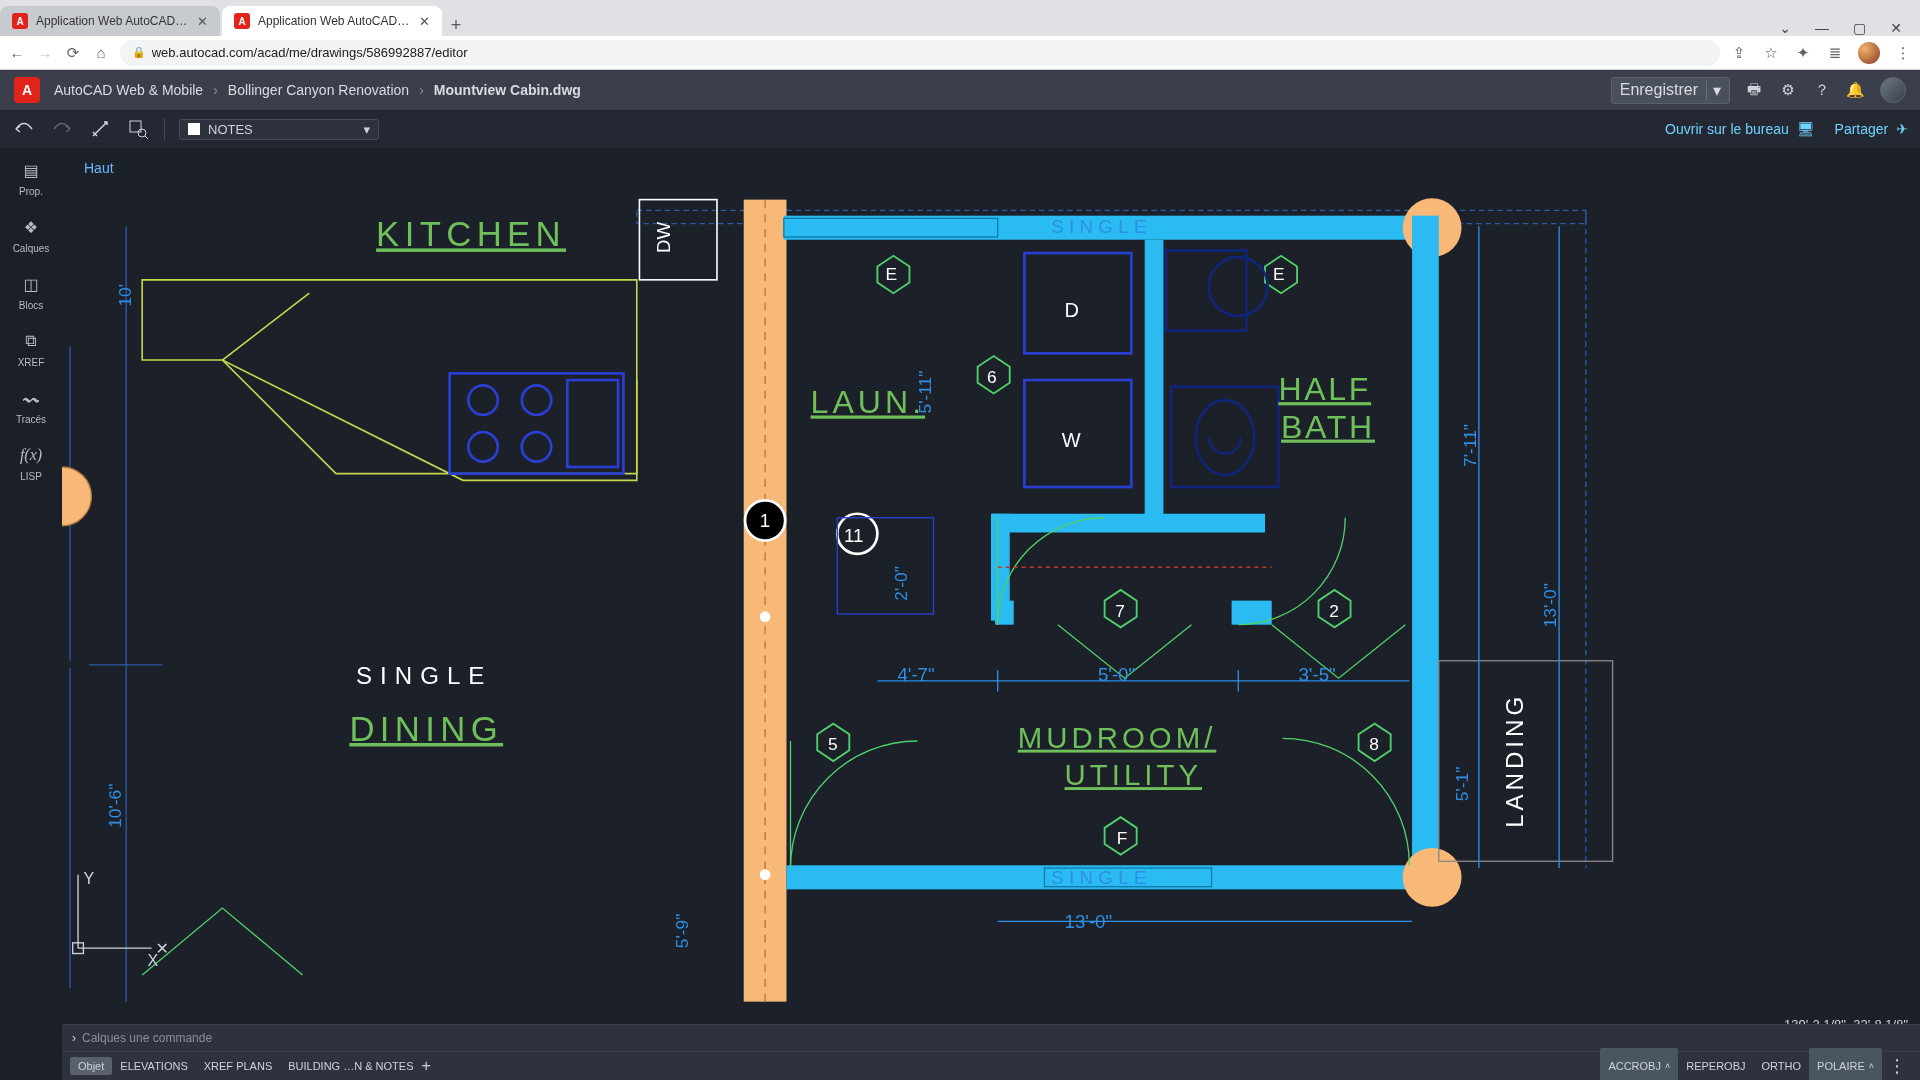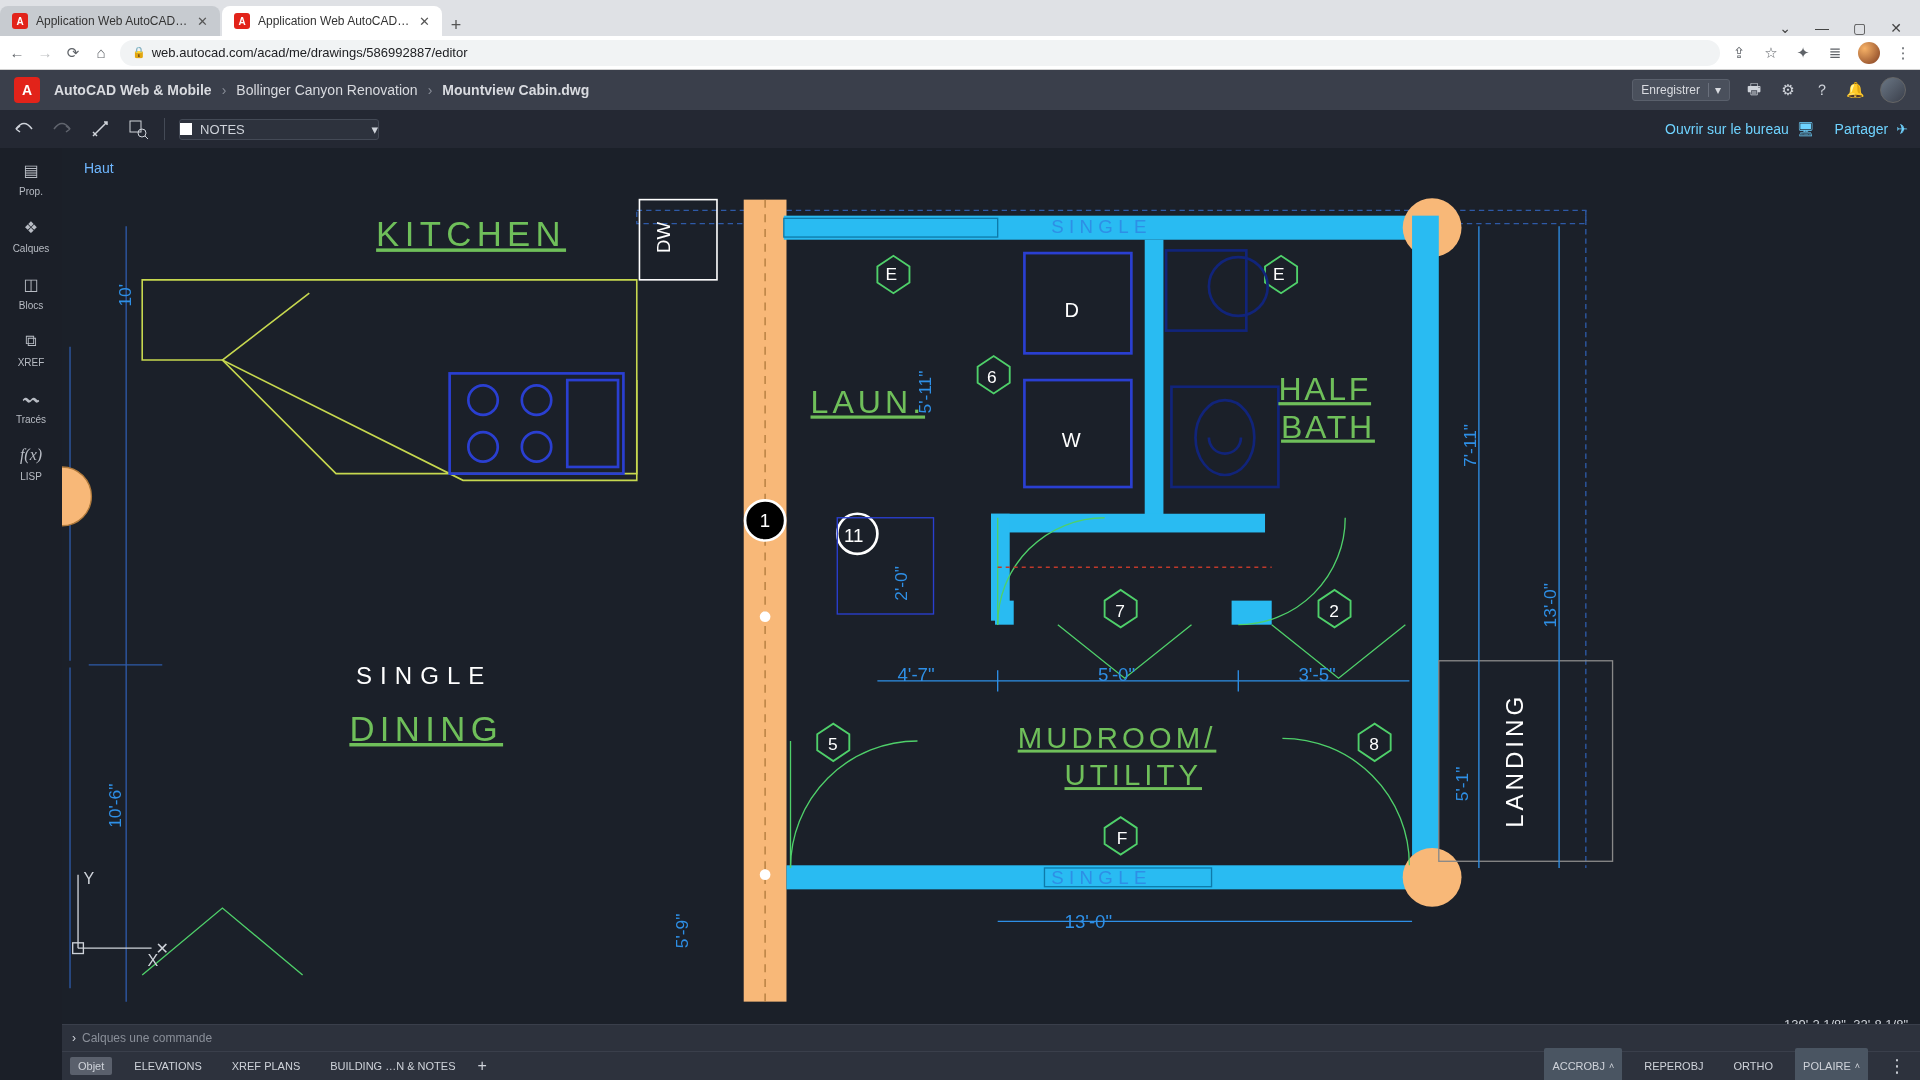--- a/index.html
+++ b/index.html
@@ -41,29 +41,29 @@
 .addrbar .right{display:flex;gap:14px;align-items:center;}
 .avatar{width:22px;height:22px;border-radius:50%;background:radial-gradient(circle at 30% 30%,#f7b267,#7e3b1f);} 
 
 
 .appheader{display:flex;align-items:center;height:40px;background:var(--app-header);color:var(--text-light);padding:0 14px;gap:14px;font-size:14px;}
 .applogo{width:26px;height:26px;border-radius:4px;background:#e2231a;color:#fff;display:flex;align-items:center;justify-content:center;font-weight:bold;}
 .crumb{display:flex;align-items:center;gap:10px;}
 .crumb span{white-space:nowrap;}
 .crumb .sep{color:#8a8f99;}
 .appheader .spacer{flex:1;}
-.hdrbtn{background:#4a505c;border:1px solid #5a606c;color:#d9dbe0;padding:3px 8px;border-radius:3px;font-size:12px;cursor:pointer;display:flex;align-items:center;gap:4px;}
+.hdrbtn{background:#4a505c;border:1px solid #5a606c;color:#d9dbe0;padding:3px 8px;border-radius:3px;font-size:16px;cursor:pointer;display:flex;align-items:center;gap:4px;}
 .hdrbtn .dd{border-left:1px solid #6a707c;padding-left:6px;margin-left:4px;}
 .hico{width:20px;text-align:center;font-size:15px;color:#cfd3da;cursor:pointer;}
 .avatar2{width:26px;height:26px;border-radius:50%;background:linear-gradient(135deg,#6b7785,#3a3f4b);border:1px solid #666;}
 
 
 .toolbar{display:flex;align-items:center;height:38px;background:var(--app-dark);padding:0 12px;gap:14px;color:#cfd3da;}
 .tico{width:24px;height:24px;display:flex;align-items:center;justify-content:center;cursor:pointer;}
-.layerpick{display:flex;align-items:center;gap:8px;background:#2d323d;border:1px solid #444a56;padding:2px 0;border-radius:3px;min-width:200px;cursor:pointer;}
+.layerpick{display:flex;align-items:center;gap:8px;background:#2d323d;border:1px solid #444a56;padding:2px 8px;border-radius:3px;min-width:200px;cursor:pointer;}
 .layerpick .sw{width:12px;height:12px;background:#fff;}
 .layerpick .dd{margin-left:auto;}
 .toolbar .spacer{flex:1;}
 .desklink{color:var(--accent-light);display:flex;align-items:center;gap:8px;cursor:pointer;font-size:14px;}
 
 
 .mainrow{flex:1;display:flex;min-height:0;}
 .leftnav{width:62px;background:var(--app-darker);display:flex;flex-direction:column;align-items:center;padding-top:10px;gap:18px;color:#b8bcc4;}
 .navitem{display:flex;flex-direction:column;align-items:center;gap:4px;cursor:pointer;font-size:10px;}
 .navitem .nico{width:24px;height:24px;display:flex;align-items:center;justify-content:center;font-size:16px;}
@@ -71,21 +71,21 @@
 .canvaswrap{flex:1;position:relative;background:#1b2029;overflow:hidden;}
 .canvaswrap svg{width:100%;height:100%;}
 .haut{position:absolute;top:12px;left:22px;color:#6fb7ff;font-size:14px;cursor:pointer;}
 .coords{position:absolute;right:12px;bottom:48px;color:#cfd3da;font-size:13px;}
 
 
 .cmdline{position:absolute;left:0;right:0;bottom:28px;height:28px;background:#2d323d;display:flex;align-items:center;padding:0 10px;color:#8a8f99;font-size:12px;border-top:1px solid #3a3f4b;border-bottom:1px solid #3a3f4b;}
 .cmdline .chev{margin-right:6px;color:#cfd3da;}
 
 
-.layouttabs{position:absolute;left:0;right:0;bottom:0;height:28px;background:#2d323d;display:flex;align-items:center;padding:0 8px;gap:14px;font-size:11px;color:#cfd3da;}
+.layouttabs{position:absolute;left:0;right:0;bottom:0;height:28px;background:#2d323d;display:flex;align-items:center;padding:0 8px;font-size:11px;color:#cfd3da;}
 .layouttabs .lt{padding:3px 8px;border-radius:2px;cursor:pointer;white-space:nowrap;}
 .layouttabs .lt.active{background:#5a606c;}
 .layouttabs .add{font-size:16px;color:#cfd3da;cursor:pointer;}
 .layouttabs .spacer{flex:1;}
 .toggle{display:flex;align-items:center;gap:4px;padding:12px 8px;border-radius:2px;cursor:pointer;}
 .toggle.on{background:#4a5562;}
 .toggle .caret{font-size:9px;}
 .dots{font-size:18px;cursor:pointer;padding:0 6px;}
 
 
@@ -134,21 +134,21 @@
       <span class="ico">✦</span>
       <span class="ico">≣</span>
       <span class="avatar"></span>
       <span class="ico">⋮</span>
     </div>
   </div>
 
   <div class="appheader">
     <span class="applogo">A</span>
     <div class="crumb">
-      <span style="font-weight:bold">AutoCAD Web &amp; Mobile</span>
+      <span style="font-weight:normal">AutoCAD Web &amp; Mobile</span>
       <span class="sep">›</span>
       <span>Bollinger Canyon Renovation</span>
       <span class="sep">›</span>
       <span style="font-weight:bold">Mountview Cabin.dwg</span>
     </div>
     <div class="spacer"></div>
     <div class="hdrbtn">
       <span>Enregistrer</span>
       <span class="dd">▾</span>
     </div>

